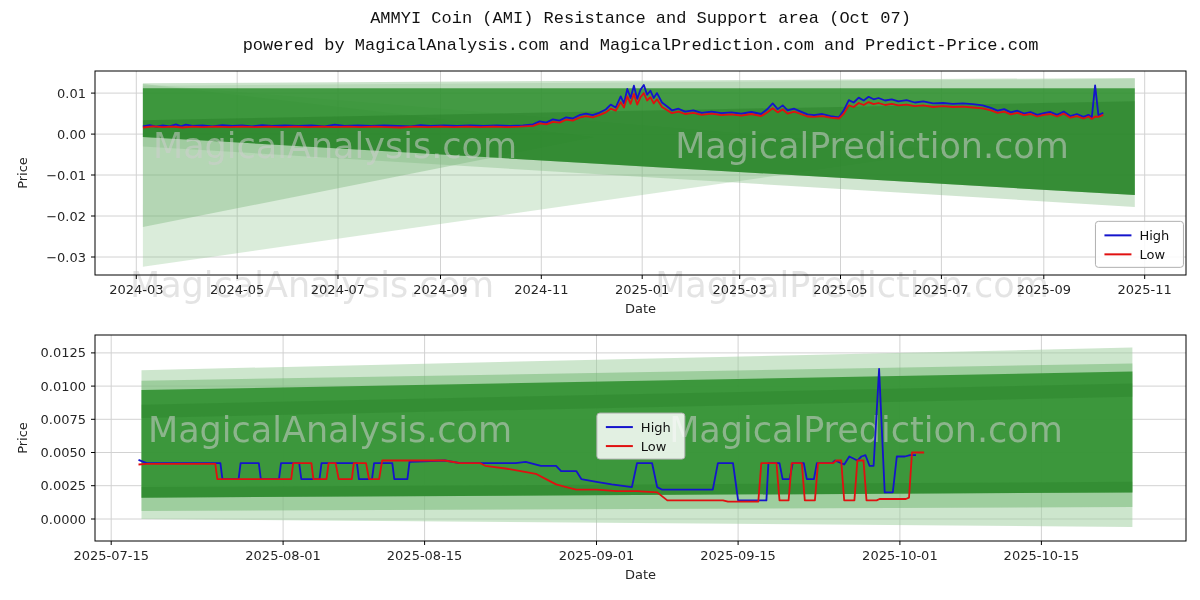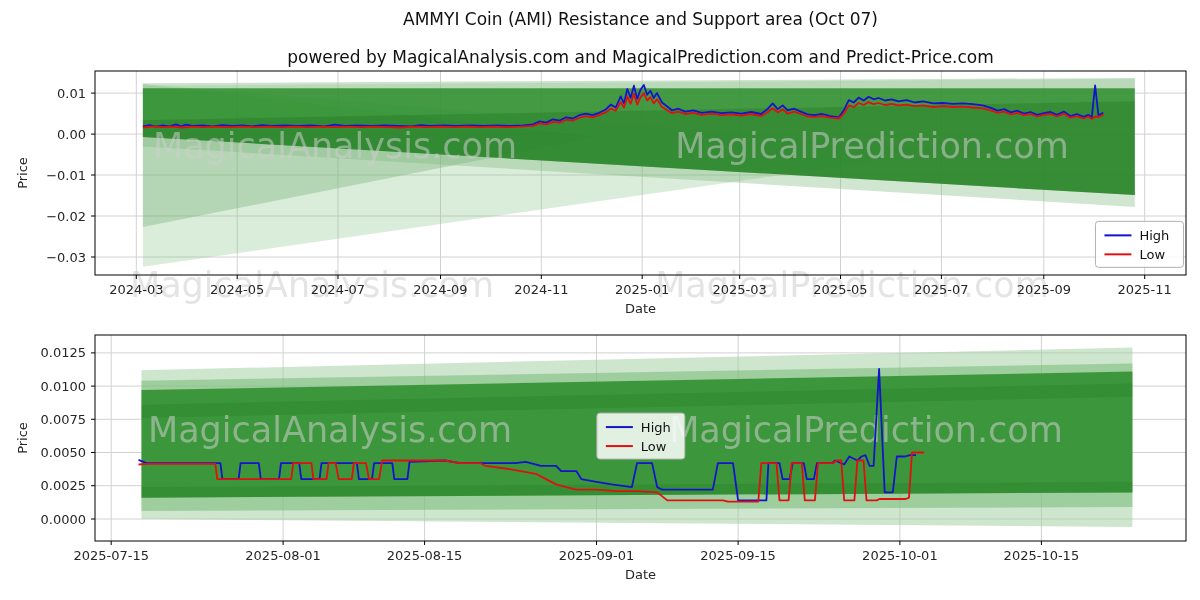--- a/index.html
+++ b/index.html
@@ -6,24 +6,24 @@
   #figure{
     position:relative;
     width:1200px;height:600px;
     background:#ffffff;
     font-family:"DejaVu Sans","Liberation Sans",sans-serif;
     overflow:hidden;
   }
   #chart-svg{position:absolute;left:0;top:0;}
   .fig-title{
     position:absolute;left:95px;width:1091px;text-align:center;
-    color:#111111;font-size:17px;line-height:20px;white-space:nowrap;
+    color:#111111;font-size:17px;line-height:20px;white-space:nowrap;font-family:Liberation Mono, monospace;
   }
   #title{top:9px;}
-  #subtitle{top:47px;}
+  #subtitle{top:36px;}
 </style>
 </head>
 <body>
 
 <div id="figure">
   <div id="title" class="fig-title">AMMYI Coin (AMI) Resistance and Support area (Oct 07)</div>
   <div id="subtitle" class="fig-title">powered by MagicalAnalysis.com and MagicalPrediction.com and Predict-Price.com</div>
   <svg id="chart-svg" width="1200" height="600" viewBox="0 0 1200 600">
       <line x1="136.3" y1="71" x2="136.3" y2="275" stroke="#d2d2d2" stroke-width="1"></line>
       <line x1="237.2" y1="71" x2="237.2" y2="275" stroke="#d2d2d2" stroke-width="1"></line>

